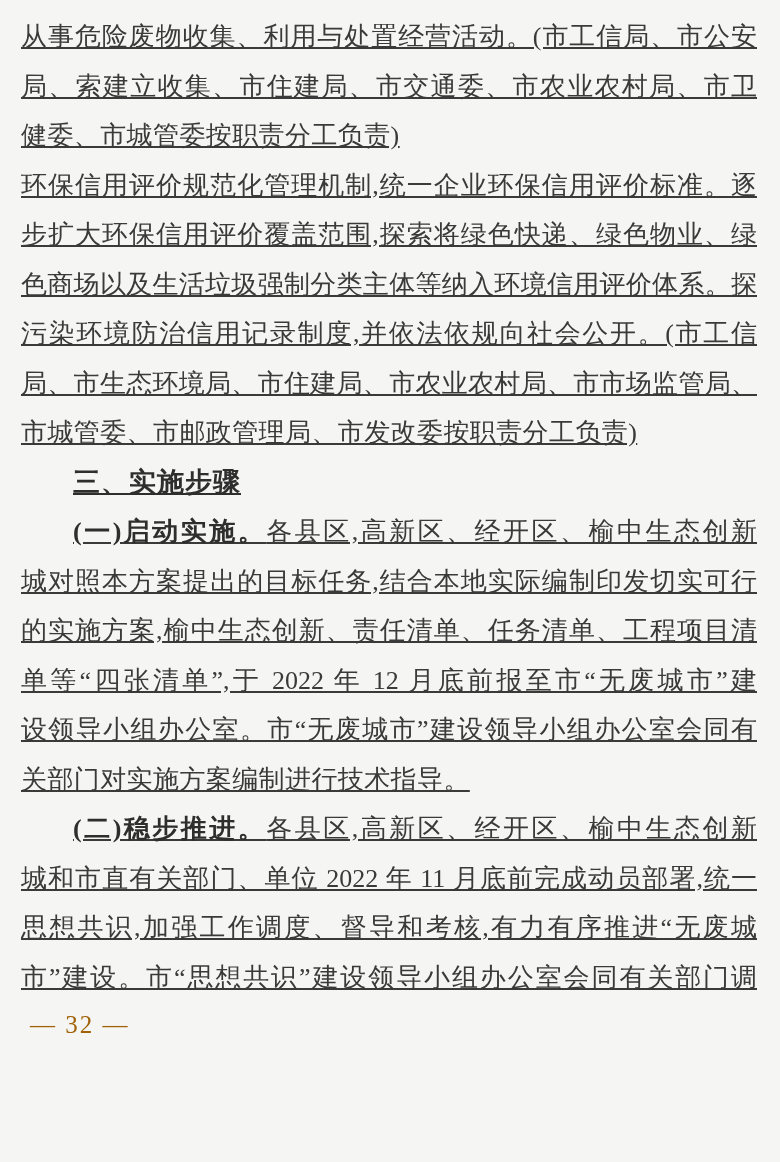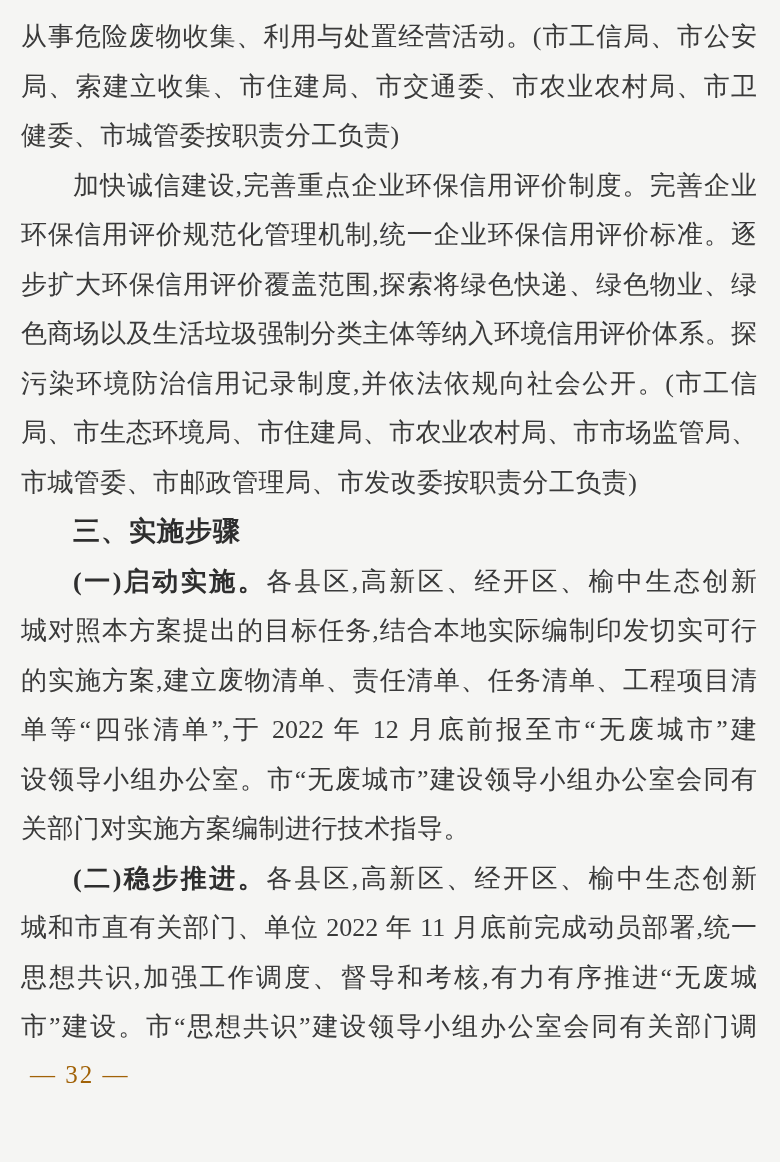--- a/index.html
+++ b/index.html
@@ -21,20 +21,21 @@
     padding: 12px 23px 0 21px;
     background: #f5f5f3;
   }
   .line {
     height: 49.5px;
     line-height: 49.5px;
     font-size: 26px;
     letter-spacing: 0.4px;
     white-space: nowrap;
     color: #3a3a3a;
+    text-decoration: underline;
   }
   .line.justify {
     white-space: normal;
     text-align: justify;
     text-align-last: justify;
     letter-spacing: 0;
   }
   .line.indent {
     padding-left: 52px;
   }
@@ -60,35 +61,34 @@
 </style>
 </head>
 <body>
 
 <div class="page">
 
   <div class="line justify">从事危险废物收集、利用与处置经营活动。(市工信局、市公安</div>
   <div class="line justify">局、索建立收集、市住建局、市交通委、市农业农村局、市卫</div>
   <div class="line">健委、市城管委按职责分工负责)</div>
 
-  <div class="line justify indent">加快诚信建设,完善重点企业环保信用评价制度。完善企业</div>
   <div class="line justify">环保信用评价规范化管理机制,统一企业环保信用评价标准。逐</div>
   <div class="line justify">步扩大环保信用评价覆盖范围,探索将绿色快递、绿色物业、绿</div>
   <div class="line justify">色商场以及生活垃圾强制分类主体等纳入环境信用评价体系。探</div>
   <div class="line justify">污染环境防治信用记录制度,并依法依规向社会公开。(市工信</div>
   <div class="line justify">局、市生态环境局、市住建局、市农业农村局、市市场监管局、</div>
   <div class="line">市城管委、市邮政管理局、市发改委按职责分工负责)</div>
 
   <div class="line heading indent">三、实施步骤</div>
 
   <div class="line justify indent">
     <span class="bold">(一)启动实施。</span><span>各县区,高新区、经开区、榆中生态创新</span>
   </div>
   <div class="line justify">城对照本方案提出的目标任务,结合本地实际编制印发切实可行</div>
-  <div class="line justify">的实施方案,建立废物清单、责任清单、任务清单、工程项目清</div>
+  <div class="line justify">的实施方案,榆中生态创新、责任清单、任务清单、工程项目清</div>
   <div class="line justify">单等“四张清单”,于 2022 年 12 月底前报至市“无废城市”建</div>
   <div class="line justify">设领导小组办公室。市“无废城市”建设领导小组办公室会同有</div>
   <div class="line">关部门对实施方案编制进行技术指导。</div>
 
   <div class="line justify indent">
     <span class="bold">(二)稳步推进。</span><span>各县区,高新区、经开区、榆中生态创新</span>
   </div>
   <div class="line justify">城和市直有关部门、单位 2022 年 11 月底前完成动员部署,统一</div>
   <div class="line justify">思想共识,加强工作调度、督导和考核,有力有序推进“无废城</div>
   <div class="line justify">市”建设。市“思想共识”建设领导小组办公室会同有关部门调</div>

